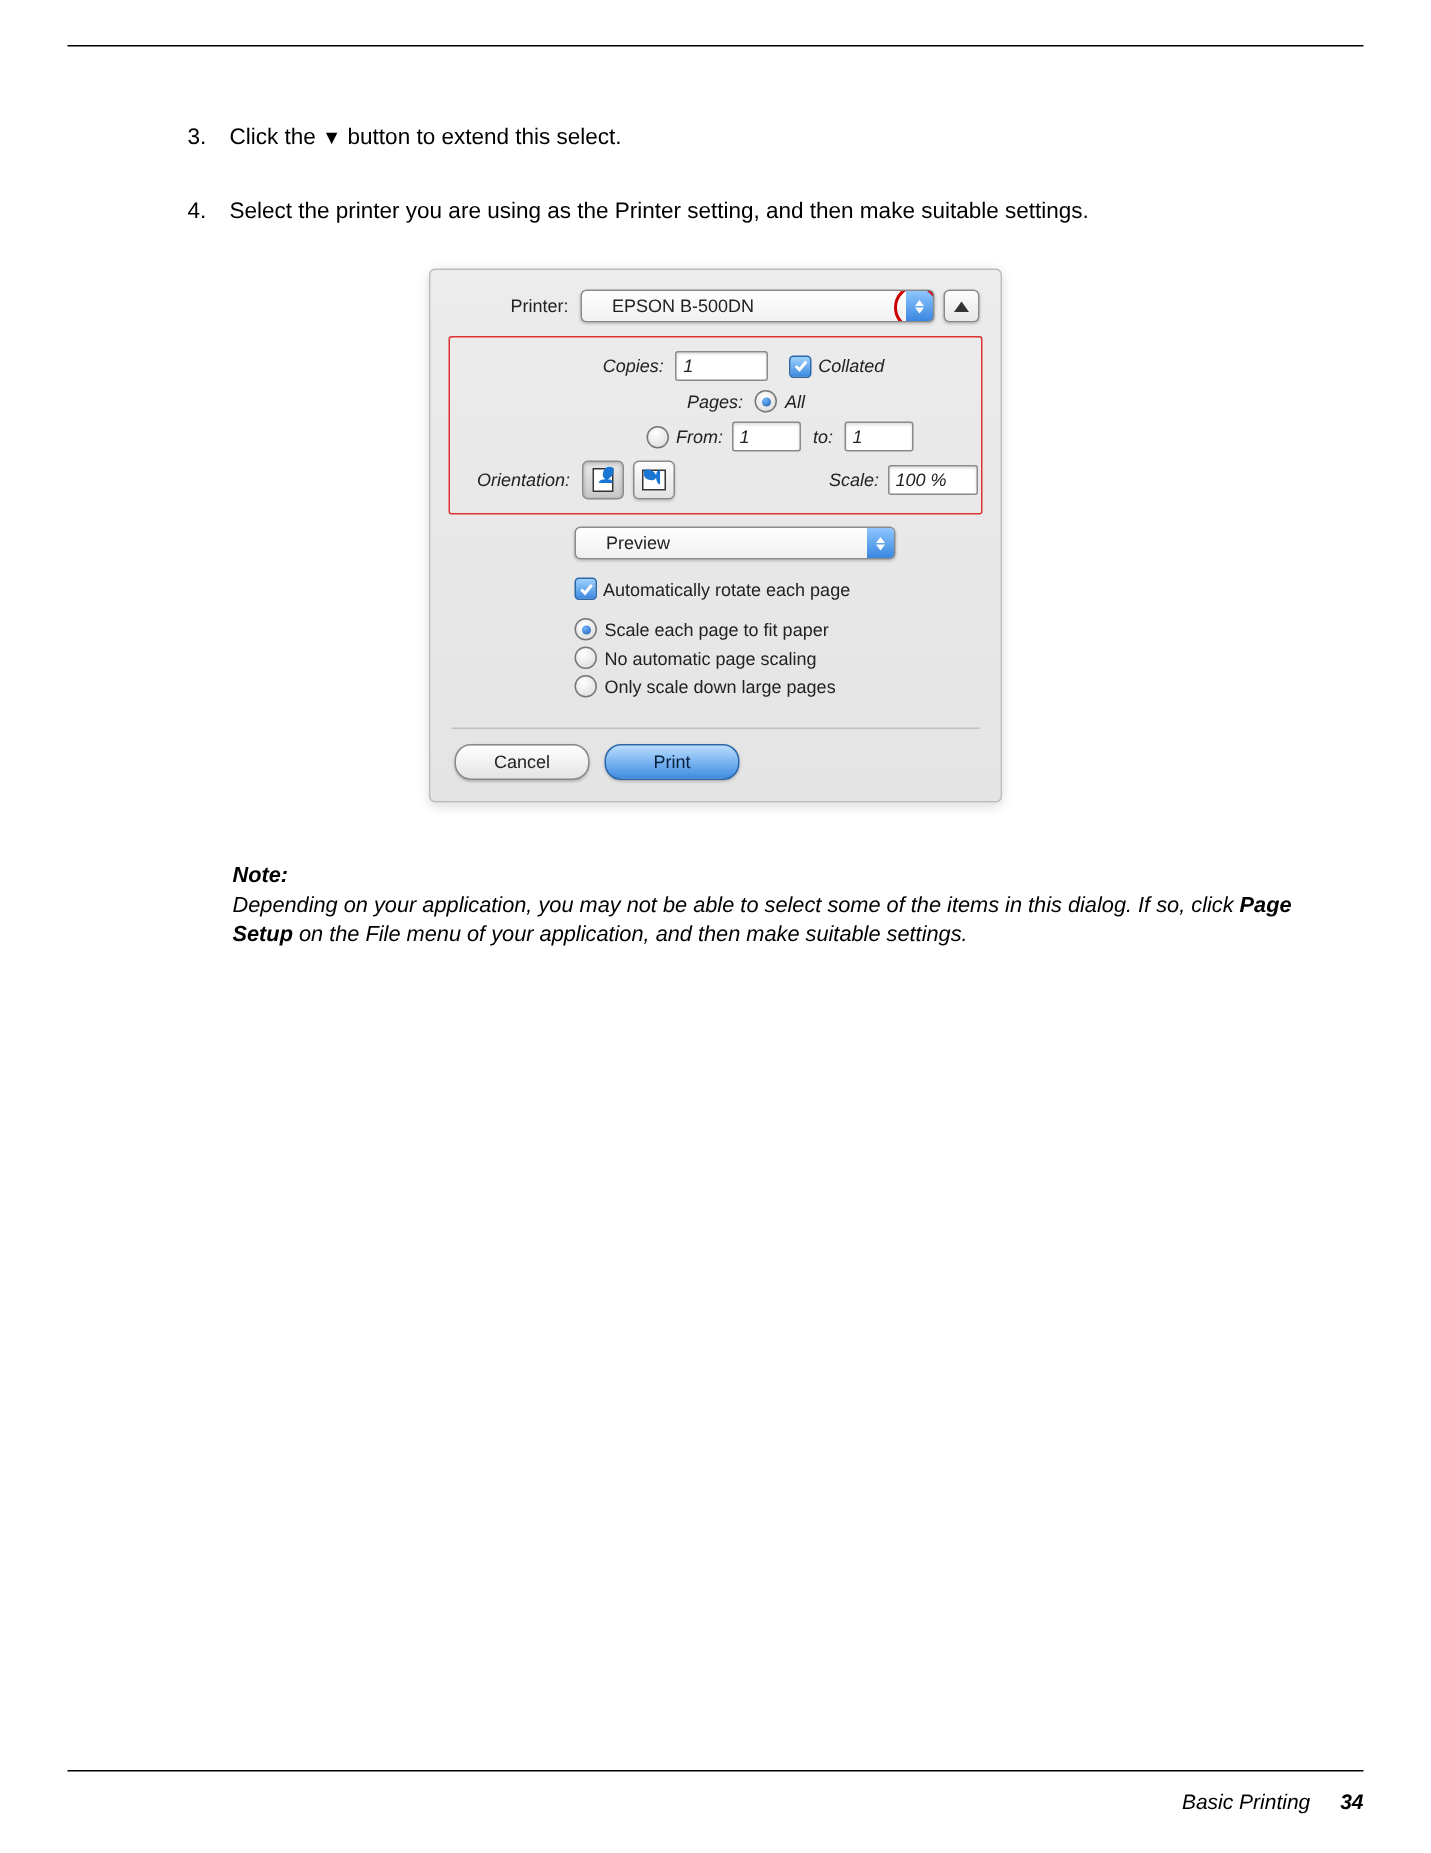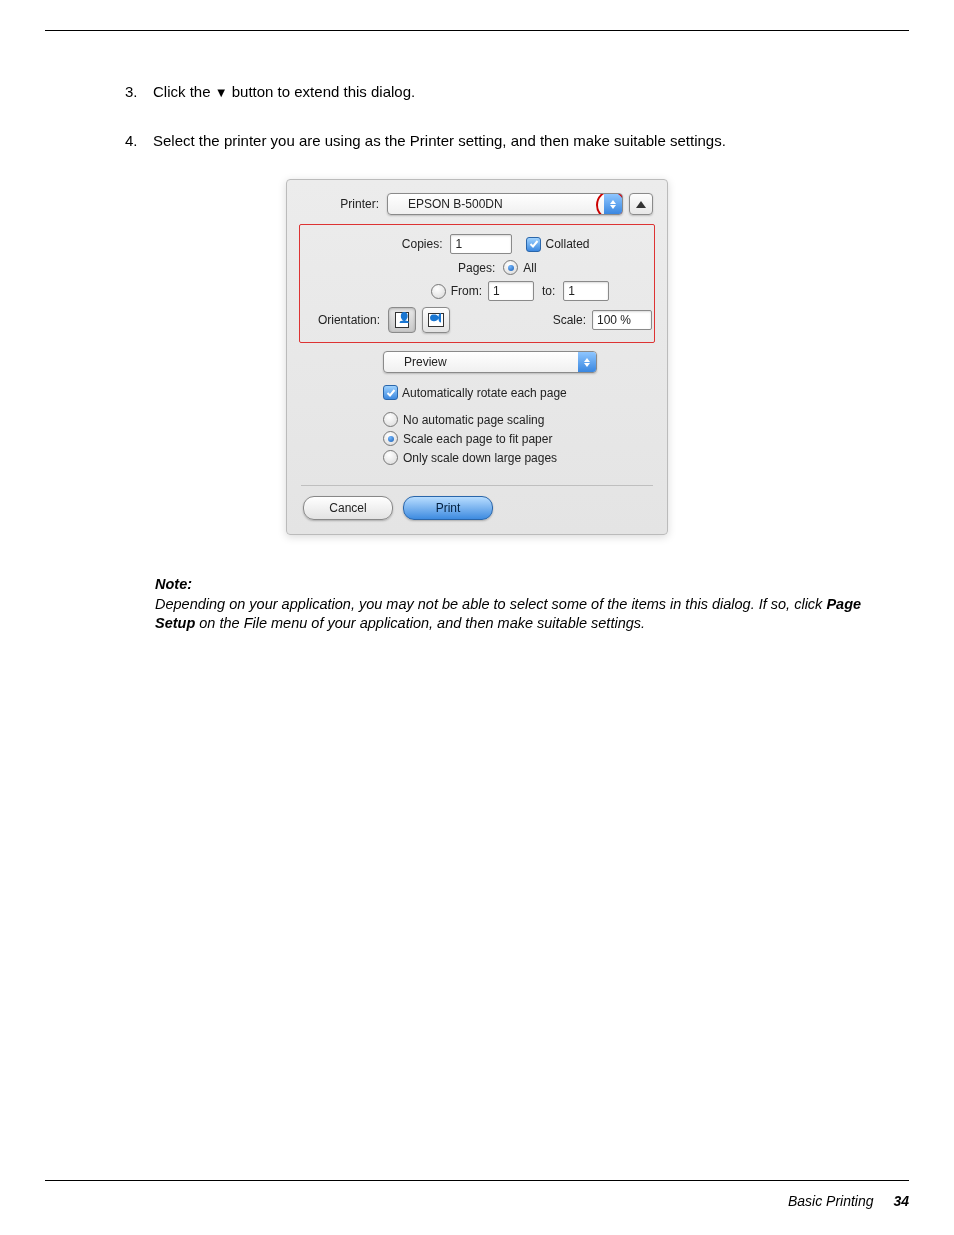--- a/index.html
+++ b/index.html
@@ -131,20 +131,21 @@
     border-left: 5px solid transparent;
     border-right: 5px solid transparent;
     border-bottom: 7px solid #333;
   }
 
   .red-outline {
     margin: 6px 12px 6px 12px;
     border: 1.5px solid #d33;
     border-radius: 2px;
     padding: 6px 0;
+    font-style: italic;
   }
   .red-outline .dlg-row { padding: 3px 2px 3px 2px; }
   .red-outline .dlg-label { width: 78px; }
 
   .aqua-input {
     height: 18px;
     background: #fff;
     border: 1px solid #8a8a8a;
     border-radius: 2px;
     padding: 0 4px;
@@ -307,21 +308,21 @@
 </head>
 <body>
 
 <div class="page">
   <div class="top-rule"></div>
 
   <div class="instruction-list">
     <div class="instruction-item">
       <span class="instruction-num">3.</span>
       <span>
-        <span>Click the </span><span class="tri-down">▼</span><span> button to extend this dialog.</span>
+        <span>Click the </span><span class="tri-down">▼</span><span> button to extend this select.</span>
       </span>
     </div>
     <div class="instruction-item">
       <span class="instruction-num">4.</span>
       <span>Select the printer you are using as the Printer setting, and then make suitable settings.</span>
     </div>
   </div>
 
   <div class="dialog-wrap">
 
@@ -407,26 +408,26 @@
       <div class="scaling-row">
         <span class="aqua-check">
           <svg viewBox="0 0 10 10">
               <polyline points="1.5,5 4,7.5 8.5,2" fill="none" stroke="#fff" stroke-width="2"></polyline>
             </svg>
         </span>
         <span>Automatically rotate each page</span>
       </div>
       <div style="height:8px"></div>
       <div class="scaling-row">
+        <span class="aqua-radio sel"></span>
+        <span>Scale each page to fit paper</span>
+      </div>
+      <div class="scaling-row">
         <span class="aqua-radio"></span>
         <span>No automatic page scaling</span>
-      </div>
-      <div class="scaling-row">
-        <span class="aqua-radio sel"></span>
-        <span>Scale each page to fit paper</span>
       </div>
       <div class="scaling-row">
         <span class="aqua-radio"></span>
         <span>Only scale down large pages</span>
       </div>
     </div>
 
     <div class="dlg-sep"></div>
 
     <div class="dlg-buttons">

